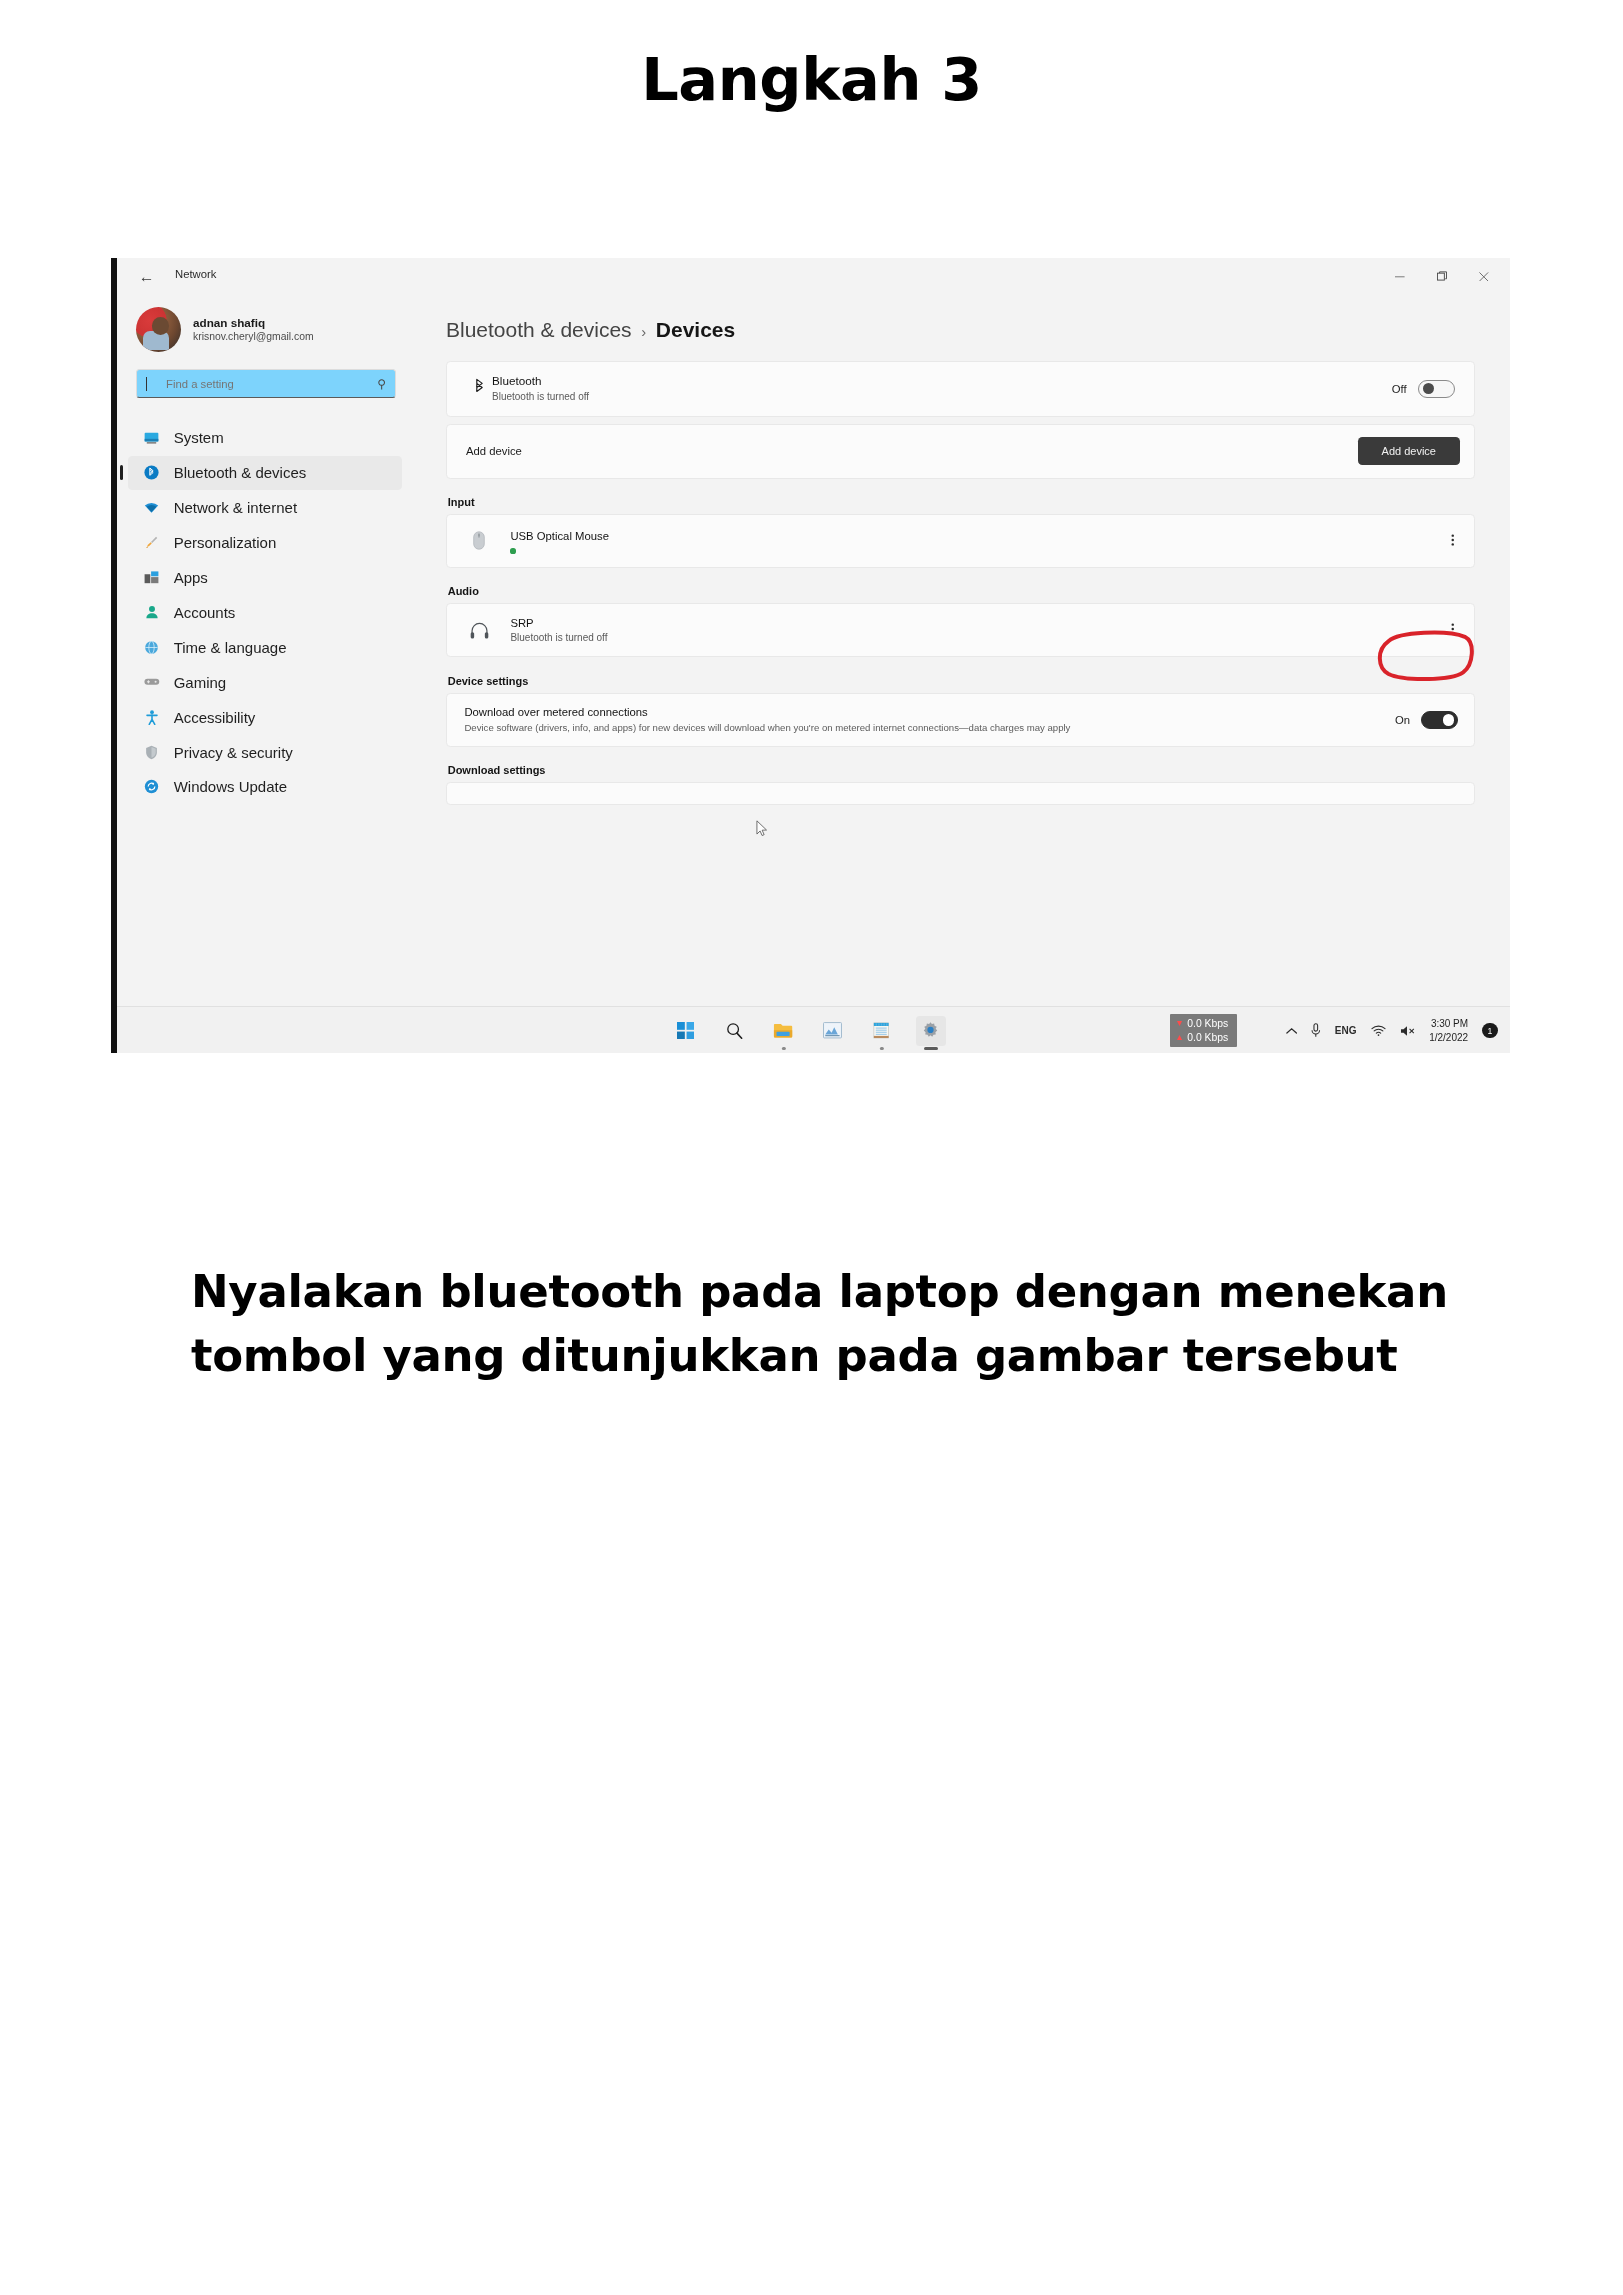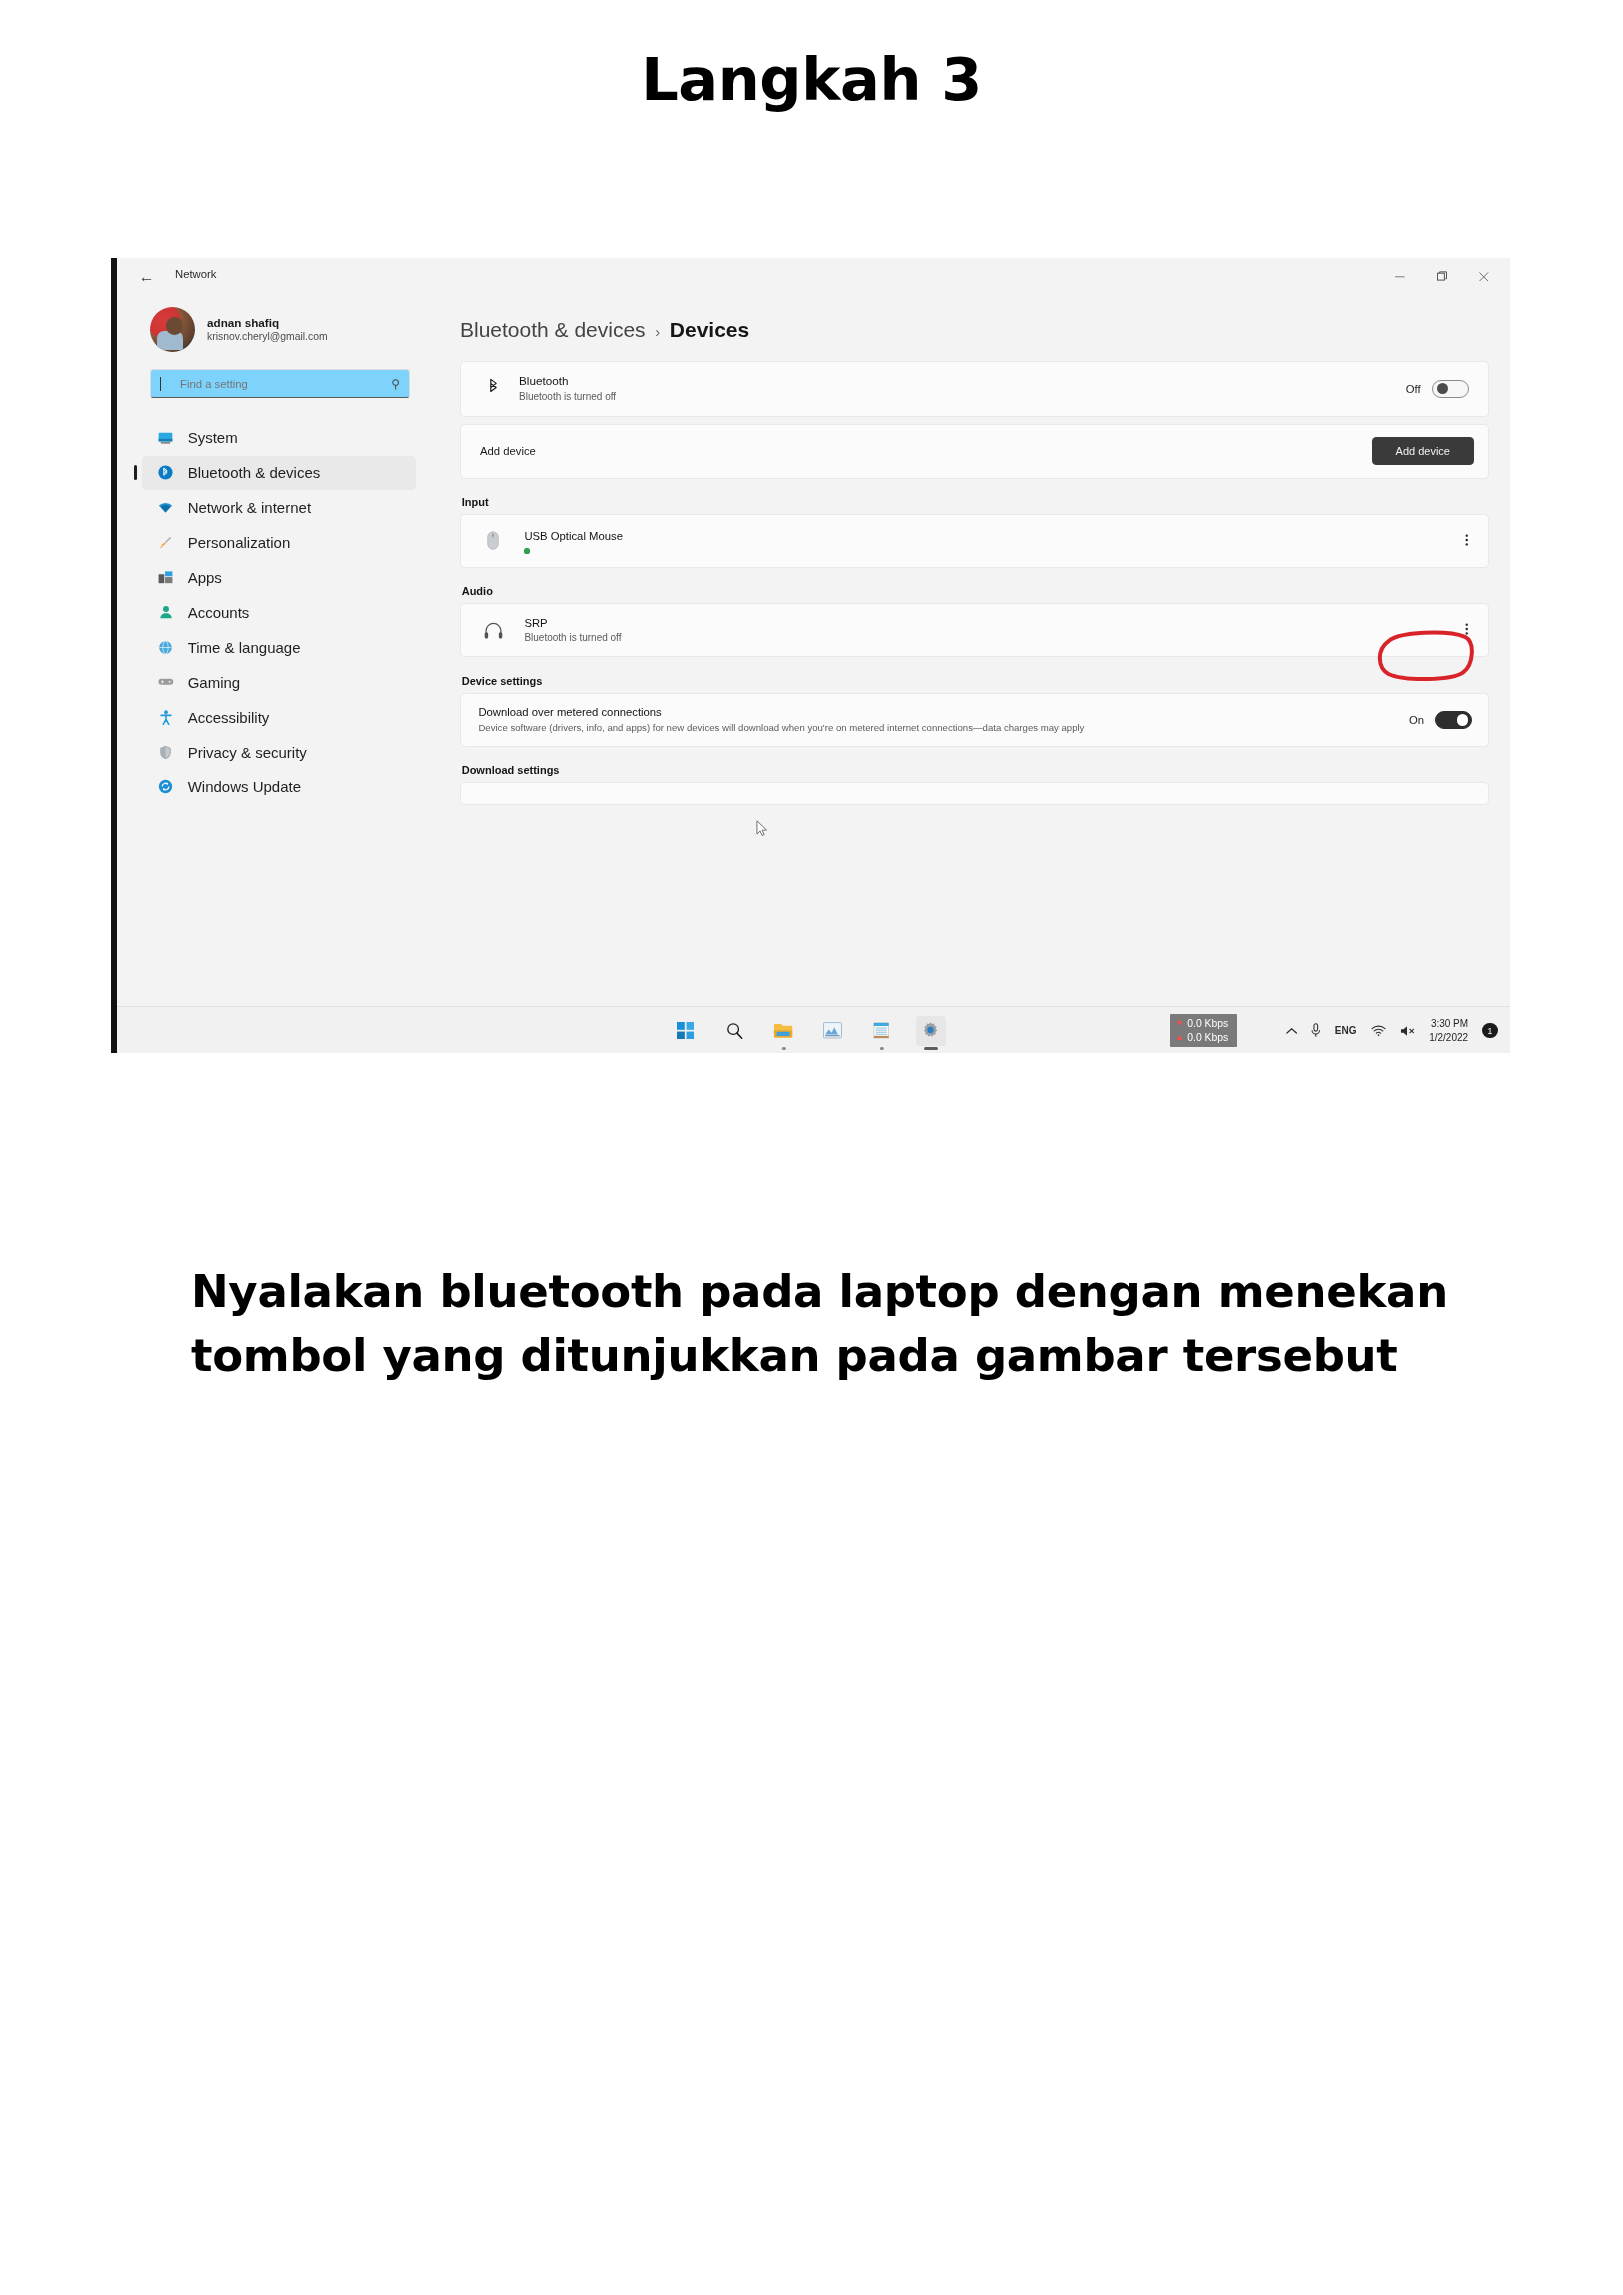--- a/index.html
+++ b/index.html
@@ -98,21 +98,21 @@
     align-items: center;
     justify-content: center;
     font-size: 12px;
     color: #555;
   }
   .winbtn svg { display:block; }
 
   
   .winbody {
     position: absolute;
-    left: 14px;
+    left: 0;
     top: 37px;
     width: 1393px;
     height: 712px;
     display: flex;
   }
 
   
   .sidebar {
     width: 296px;
     height: 712px;
@@ -221,21 +221,21 @@
   .crumb .cur { color: #161616; font-weight: 600; }
 
   .card {
     background: #fbfbfb;
     border: 0.9px solid #e8e8e8;
     border-radius: 4.3px;
     position: relative;
   }
   .card.bt { height: 56px; display: flex; align-items: center; padding: 0 19px; }
   .bt-ico { width: 26px; font-size: 16.5px; color: #1c1c1c; text-align: center; }
-  .bt-texts { margin-left: 13px; }
+  .bt-texts { margin-left: 0; }
   .bt-title { font-size: 11.7px; color: #141414; line-height: 1.4; }
   .bt-sub { font-size: 10px; color: #5a5a5a; line-height: 1.4; }
   .toggle-wrap { margin-left: auto; display: flex; align-items: center; gap: 11.3px; }
   .toggle-lbl { font-size: 11.3px; color: #1d1d1d; }
   .toggle {
     width: 37px; height: 18px; border-radius: 9.6px;
     border: 1.2px solid #8a8a8a; background: #f7f7f7;
     position: relative;
   }
   .toggle .knob {

